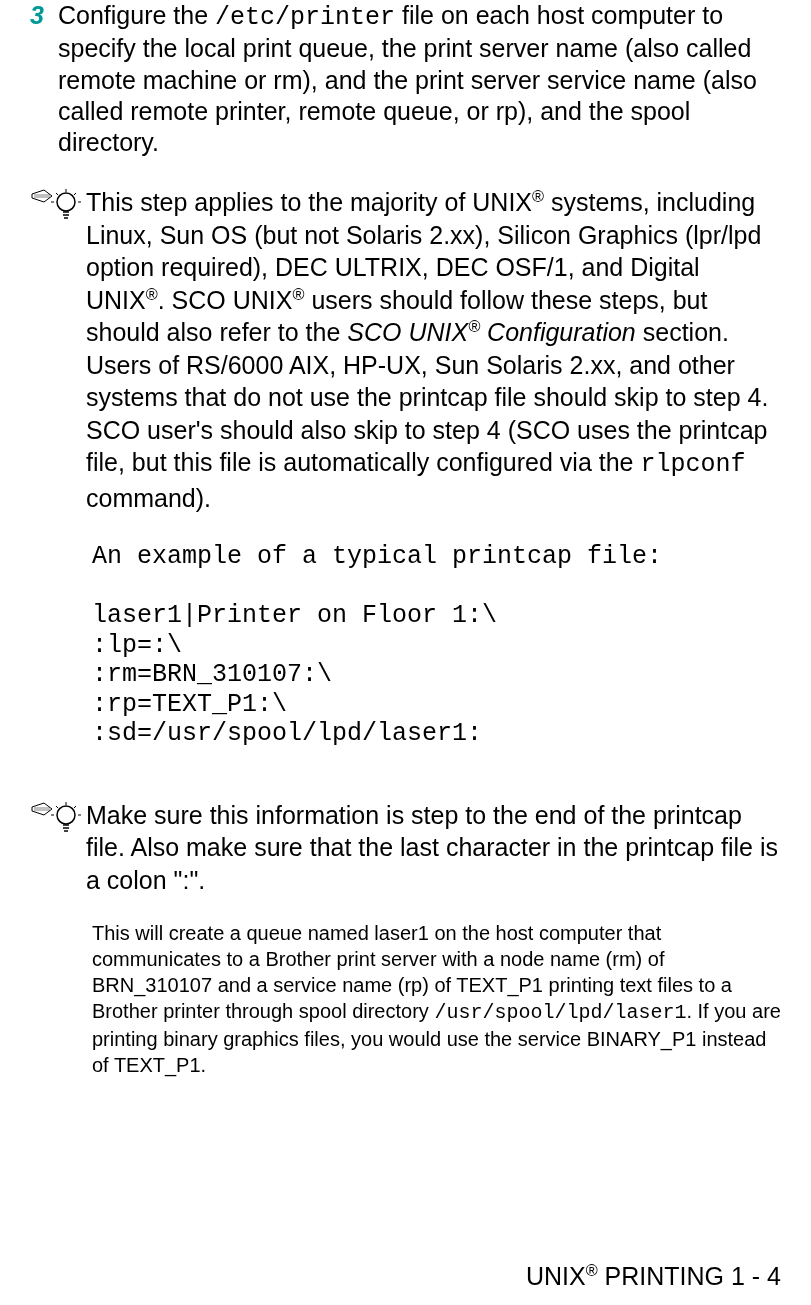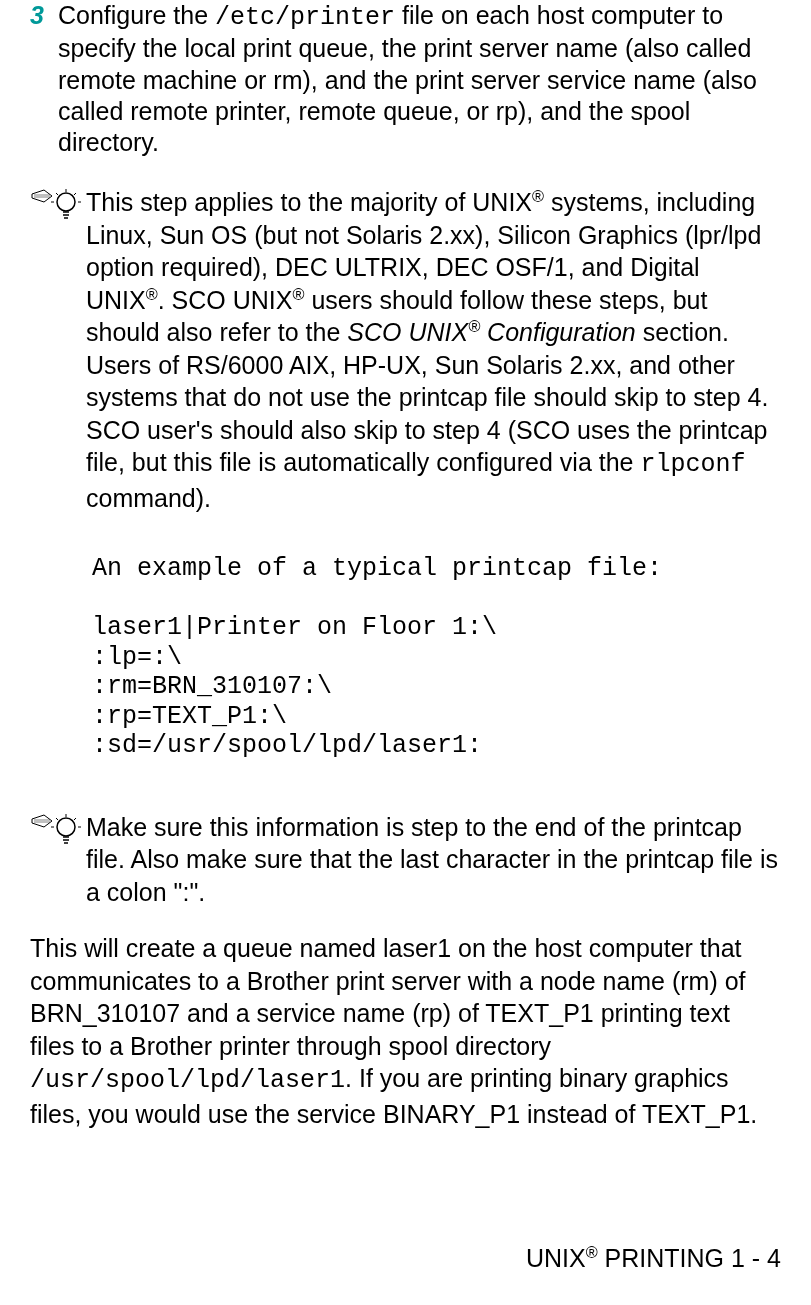--- a/index.html
+++ b/index.html
@@ -54,32 +54,33 @@
     line-height: 1.3;
     flex: 1;
   }
   .italic { font-style: italic; }
   sup { font-size: 0.65em; vertical-align: super; line-height: 0; }
   .code-block {
     font-family: "Courier New", Courier, monospace;
     font-size: 25px;
     line-height: 1.18;
     margin-left: 62px;
-    margin-top: 40px;
+    margin-top: 28px;
     margin-bottom: 50px;
     white-space: pre;
   }
   .body-para {
-    font-size: 25px;
+    font-size: 20px;
     line-height: 1.3;
+    margin-left: 62px;
     margin-top: 24px;
   }
   .footer {
     position: fixed;
-    bottom: 32px;
+    bottom: 14px;
     right: 30px;
     font-size: 25px;
     text-align: right;
   }
 </style>
 </head>
 <body>
 
 <div class="page">
 

